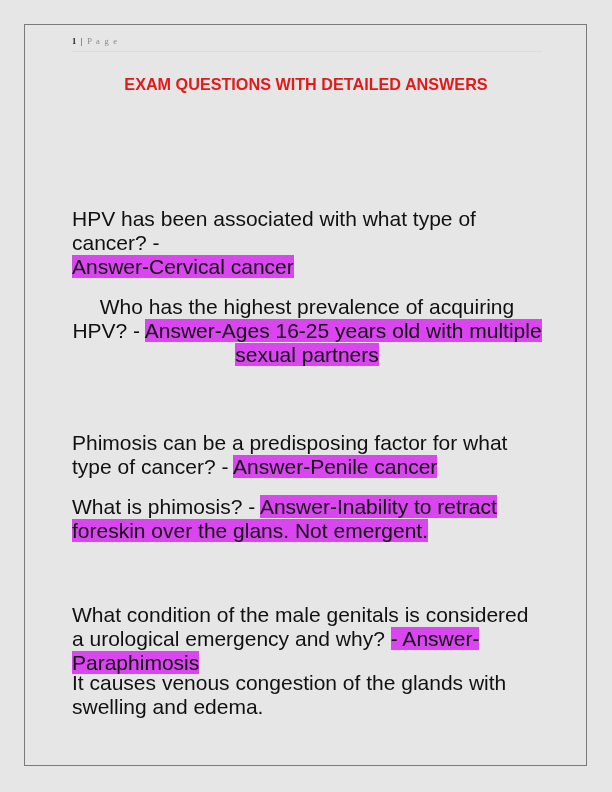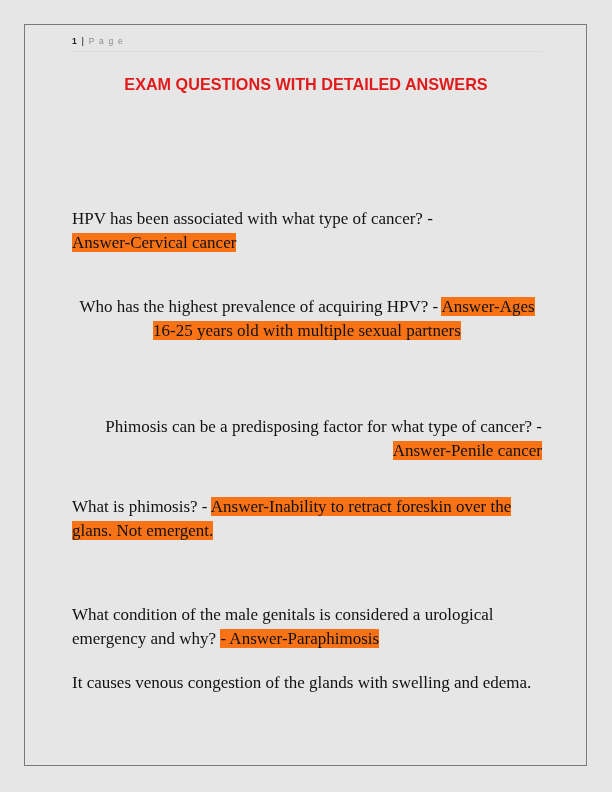--- a/index.html
+++ b/index.html
@@ -24,21 +24,21 @@
     box-sizing: border-box;
     background: #e6e6e6;
   }
   .page-header {
     position: absolute;
     left: 72px;
     top: 36px;
     width: 470px;
     height: 15px;
     border-bottom: 1px solid #dcdcdc;
-    font-family: Liberation Sans, sans-serif;
+    font-family: Liberation Serif, serif;
     font-size: 8.5px;
     letter-spacing: 1.2px;
   }
   .page-num {
     font-weight: bold;
     color: #222;
   }
   .page-sep {
     color: #555;
     font-weight: bold;
@@ -54,27 +54,26 @@
     text-align: center;
     color: #e21a1a;
     font-weight: bold;
     font-size: 16.2px;
     line-height: 24px;
   }
   .qa {
     position: absolute;
     left: 72px;
     width: 470px;
-    font-size: 17px;
+    font-size: 21px;
     line-height: 24px;
     color: #111;
-    font-family: Liberation Serif, serif;
   }
   .hl {
-    background: #f97316;
+    background: #d946ef;
   }
 </style>
 </head>
 <body>
 
 <div class="page-frame"></div>
 
 <div class="page-header">
   <span class="page-num">1</span>
   <span class="page-sep">|</span>
@@ -88,21 +87,21 @@
 <div class="qa" style="top:207px;">
   <span>HPV has been associated with what type of cancer? -</span><br>
   <span class="hl">Answer-Cervical cancer</span>
 </div>
 
 <div class="qa" style="top:295px;text-align:center;">
   <span>Who has the highest prevalence of acquiring HPV? -</span>
   <span class="hl">Answer-Ages 16-25 years old with multiple sexual partners</span>
 </div>
 
-<div class="qa" style="top:415px;text-align:right;">
+<div class="qa" style="top:431px;">
   <span>Phimosis can be a predisposing factor for what type of cancer? -</span>
   <span class="hl">Answer-Penile cancer</span>
 </div>
 
 <div class="qa" style="top:495px;">
   <span>What is phimosis? -</span>
   <span class="hl">Answer-Inability to retract foreskin over the glans. Not emergent.</span>
 </div>
 
 <div class="qa" style="top:563px;margin-top:40px;">

